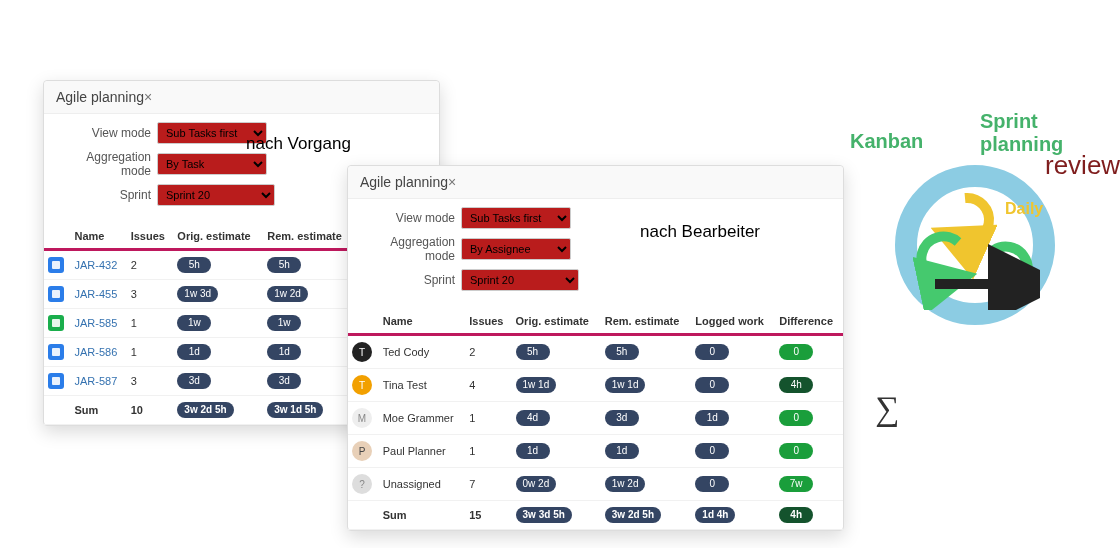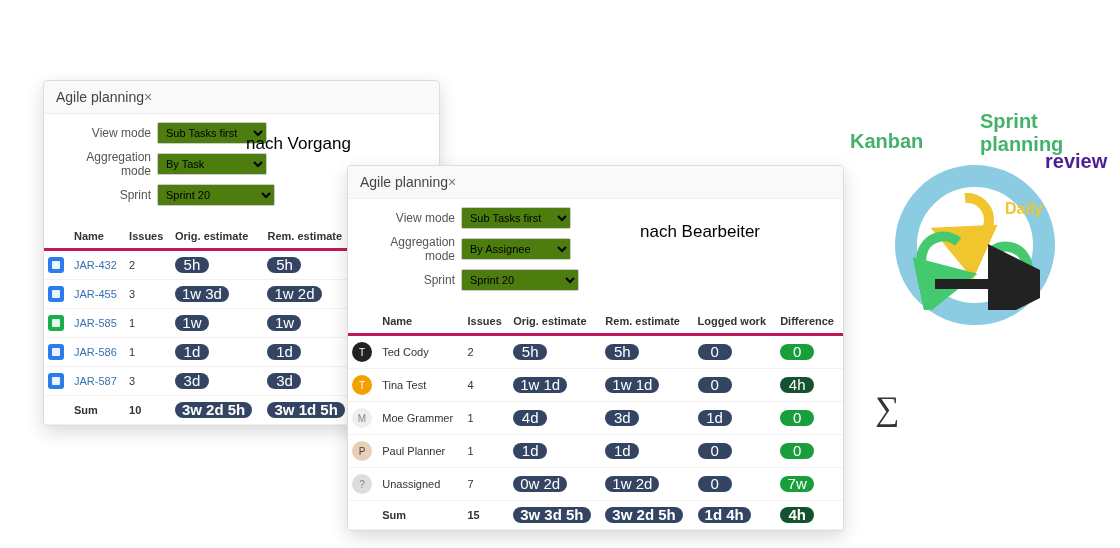--- a/index.html
+++ b/index.html
@@ -3,38 +3,38 @@
 <meta charset="utf-8">
 <style>
   html,body{margin:0;padding:0;width:1120px;height:548px;background:#fff;font-family:-apple-system,BlinkMacSystemFont,"Segoe UI",Arial,sans-serif;font-size:12px;color:#333;overflow:hidden}
   .panel{position:absolute;background:#fff;border:1px solid #ddd;border-radius:4px;box-shadow:0 6px 18px rgba(0,0,0,0.15)}
   .panel-hd{display:flex;justify-content:flex-start;align-items:center;padding:8px 12px;border-bottom:1px solid #eee;background:#f9f9f9;border-radius:4px 4px 0 0}
   .panel-title{font-size:14px;color:#444}
   .close{font-size:14px;color:#777;cursor:default}
   .ctrls{padding:8px 12px 12px 12px}
   .ctrl-row{display:flex;align-items:center;margin-bottom:6px}
   .ctrl-lbl{width:95px;text-align:right;padding-right:6px;color:#555}
-  .sel{font-family:inherit;font-size:11px;height:22px;background:#4d7c0f;border:1px solid #ccc;border-radius:2px;padding:0 4px;min-width:110px}
+  .sel{font-family:inherit;font-size:11px;height:22px;background:#b91c1c;border:1px solid #ccc;border-radius:2px;padding:0 4px;min-width:110px}
   .caption{position:absolute;font-size:17px;color:#000}
   .tbl{width:100%;border-collapse:collapse}
   .tbl th{font-size:11px;font-weight:700;text-align:left;padding:6px 4px;border-bottom:3px solid #be185d;color:#333}
   .tbl td{font-size:11px;padding:6px 4px;border-bottom:1px solid #f1f1f1;vertical-align:middle;white-space:nowrap}
   .tbl tr.sum td{font-weight:700;border-top:1px solid #ddd}
   .link{color:#3572b0}
-  .pill{display:inline-block;min-width:20px;padding:1px 7px;border-radius:9px;font-size:15px;color:#fff;text-align:center;line-height:14px}
+  .pill{display:inline-block;min-width:20px;padding:1px 7px;border-radius:9px;font-size:10px;color:#fff;text-align:center;line-height:14px}
   .pill-b{background:#344563}
   .pill-g{background:#1a9e3b}
   .pill-r{background:#14532d}
   .it-ico{display:inline-flex;width:16px;height:16px;border-radius:3px;align-items:center;justify-content:center;color:#fff}
   .ic-blue{background:#2b7de9}
   .ic-green{background:#1aae4c}
   .av{width:20px;height:20px;border-radius:50%;display:inline-flex;align-items:center;justify-content:center;font-size:10px;color:#444;background:#ddd}
   .kanban{position:absolute;left:850px;top:130px;color:#45b26b;font-weight:700;font-size:20px}
   .sprintp{position:absolute;left:980px;top:110px;color:#45b26b;font-weight:700;font-size:20px}
-  .review{position:absolute;left:1045px;top:150px;color:#4c1d95;font-weight:700;font-size:20px}
+  .review{position:absolute;left:1045px;top:150px;color:#7f1d1d;font-weight:400;font-size:26px}
   .daily{position:absolute;left:1005px;top:200px;color:#f0c52e;font-weight:700;font-size:16px}
   .circle-outer{position:absolute;left:895px;top:165px;width:160px;height:160px;border-radius:50%;border:22px solid #8ccce3;box-sizing:border-box}
   .sigma{position:absolute;left:875px;top:390px;font-size:34px;font-family:'Times New Roman',serif}
   .sum-txt{position:absolute;left:918px;top:390px;font-size:16px;line-height:20px;color:#222}
 </style>
 </head>
 <body>
 
 <div class="panel" style="left:43px;top:80px;width:395px">
   <div class="panel-hd">

